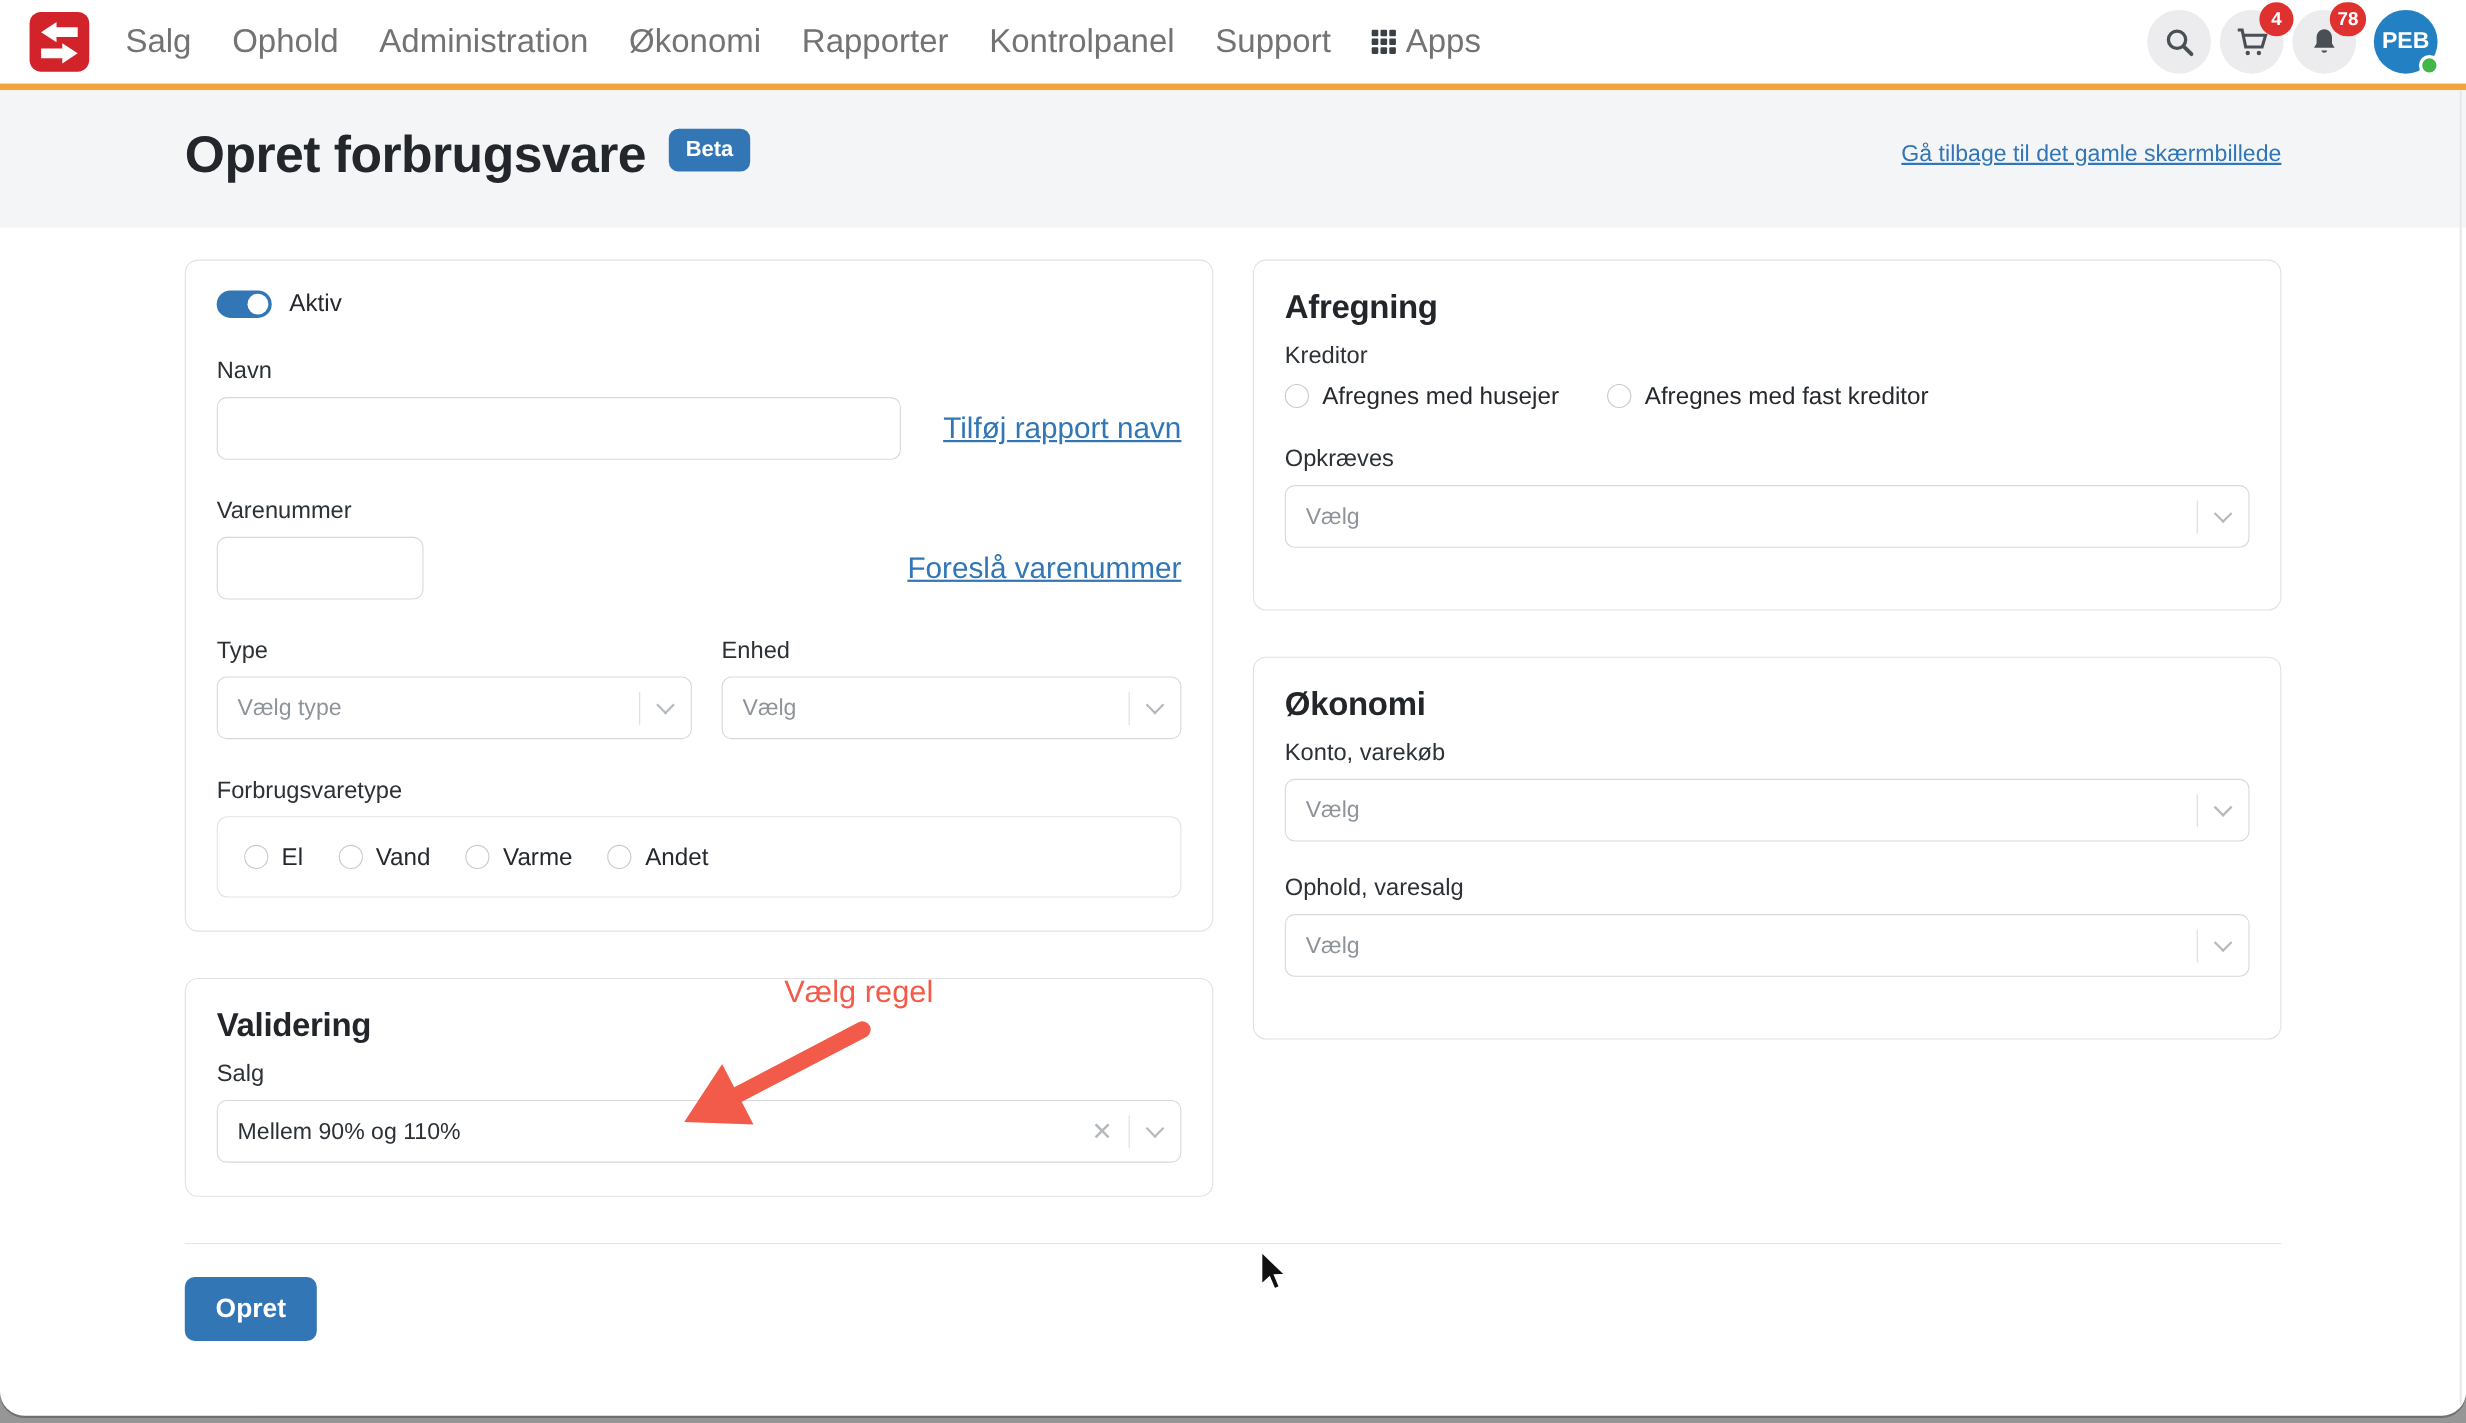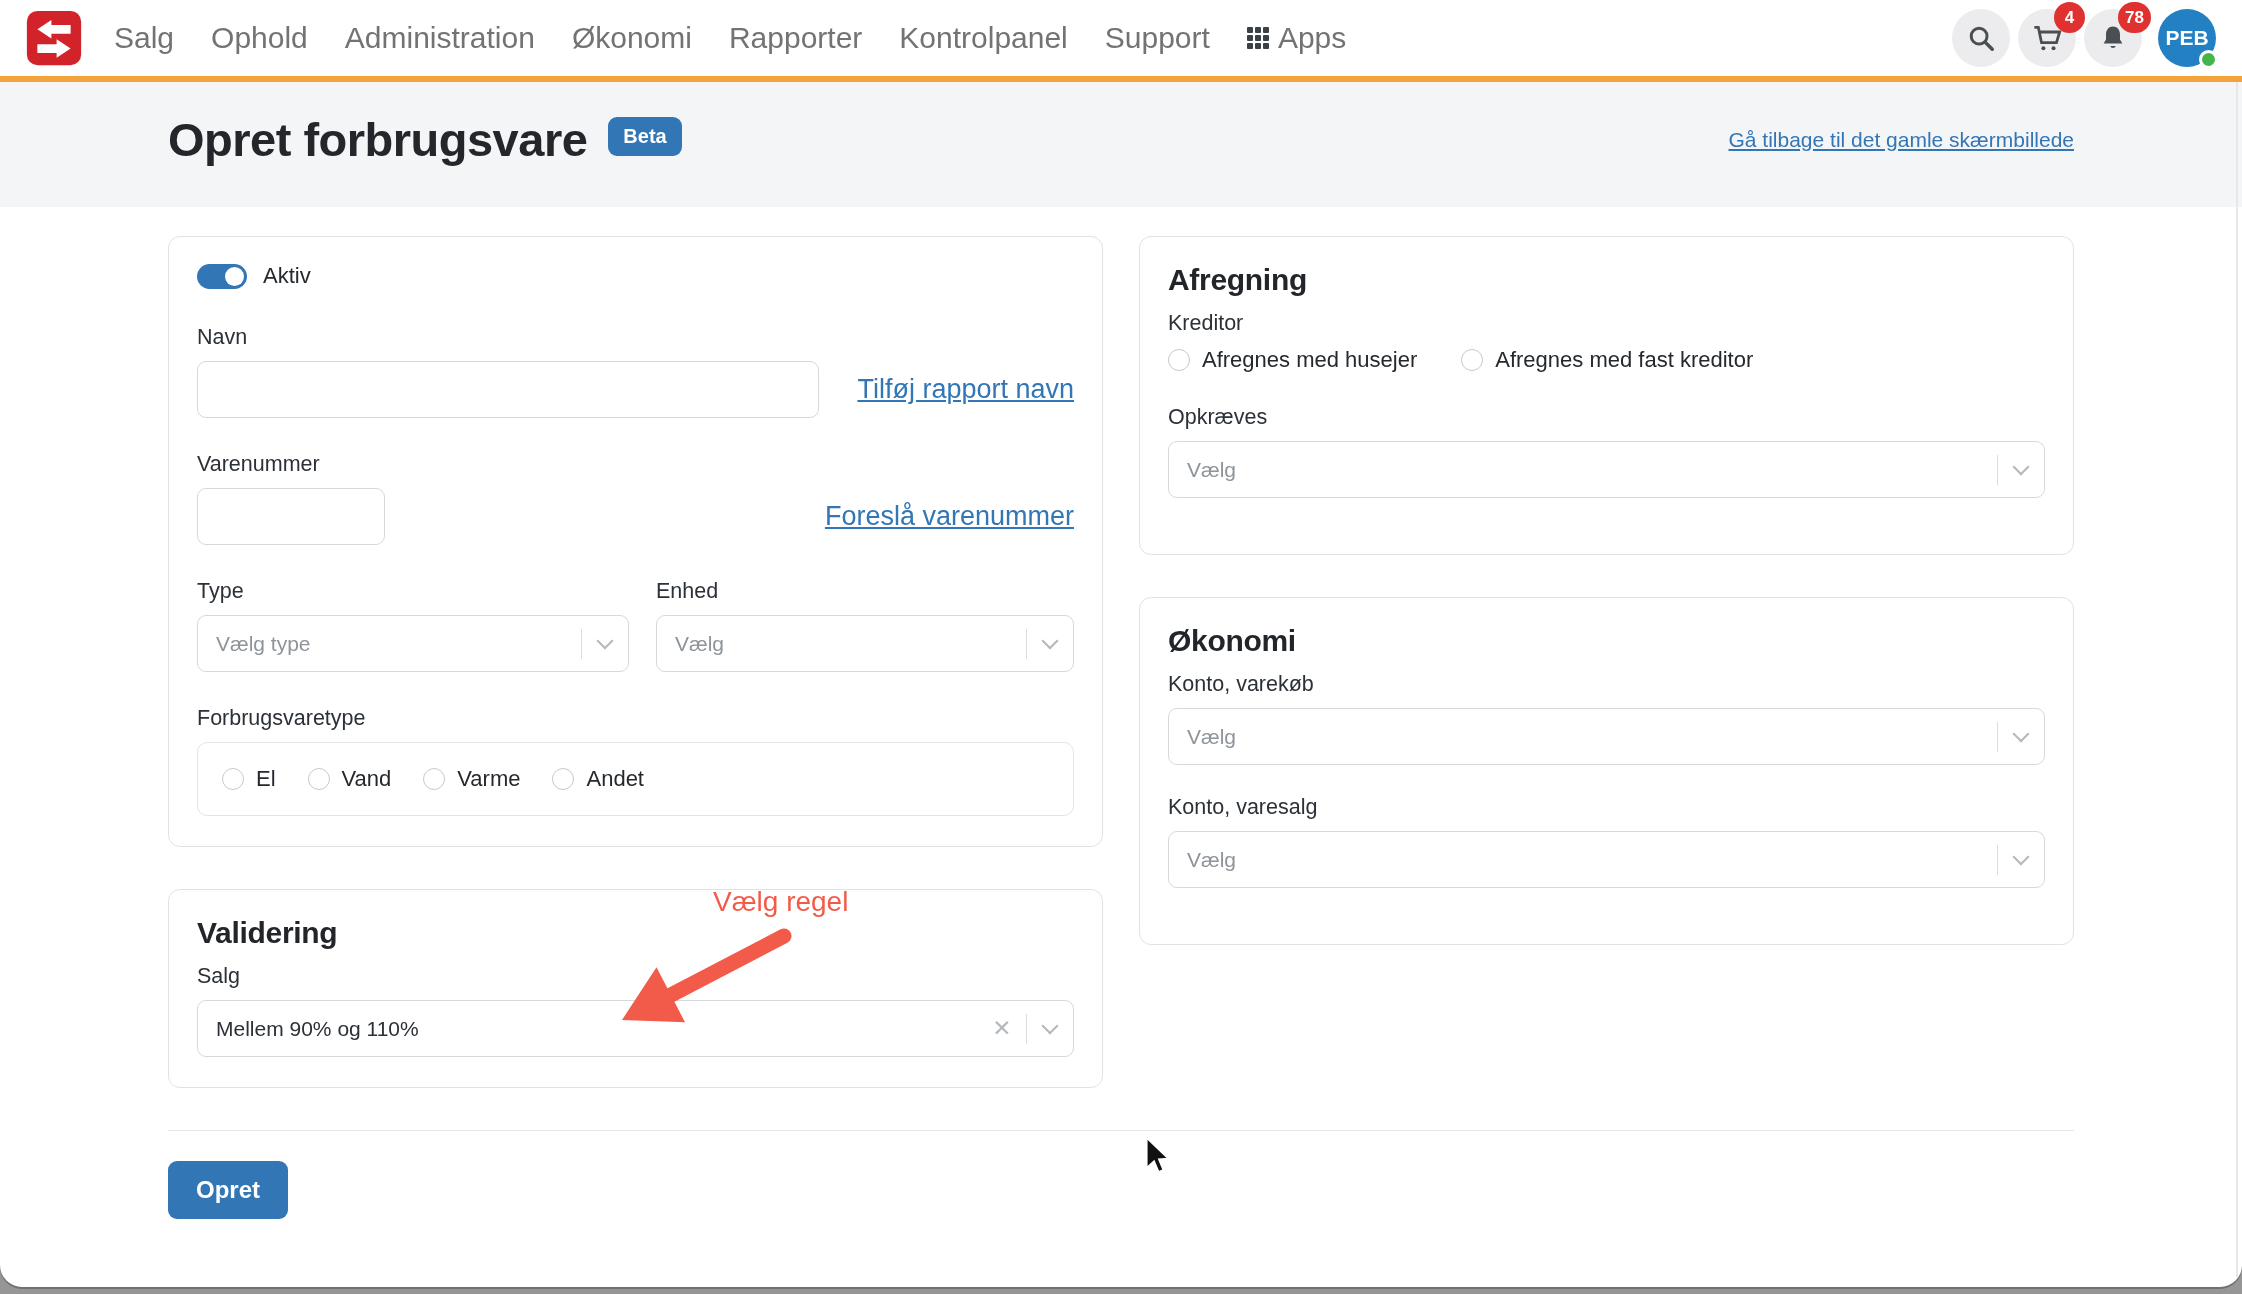--- a/index.html
+++ b/index.html
@@ -363,21 +363,21 @@
         <label class="f-label">Konto, varekøb</label>
         <div class="select">
           <span class="ph">Vælg</span>
           <span class="sp"></span>
           <span class="sel-div"></span>
           <span class="chev">
               <i></i>
             </span>
         </div>
         <div class="group">
-          <label class="f-label">Konto, varesalg</label>
+          <label class="f-label">Ophold, varesalg</label>
           <div class="select">
             <span class="ph">Vælg</span>
             <span class="sp"></span>
             <span class="sel-div"></span>
             <span class="chev">
                 <i></i>
               </span>
           </div>
         </div>
       </div>

